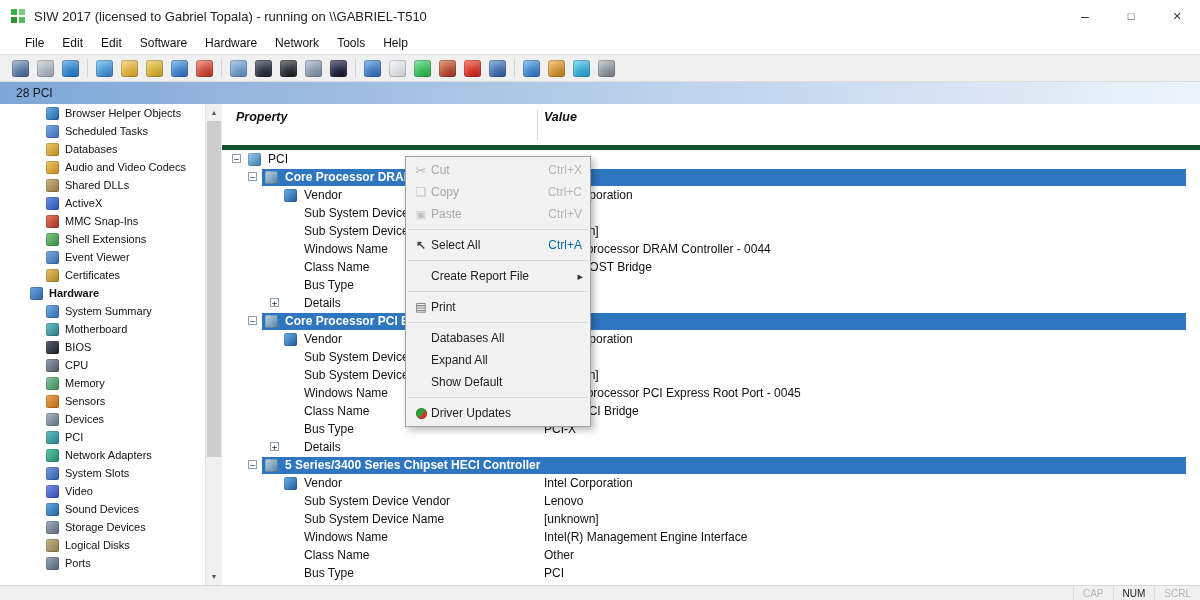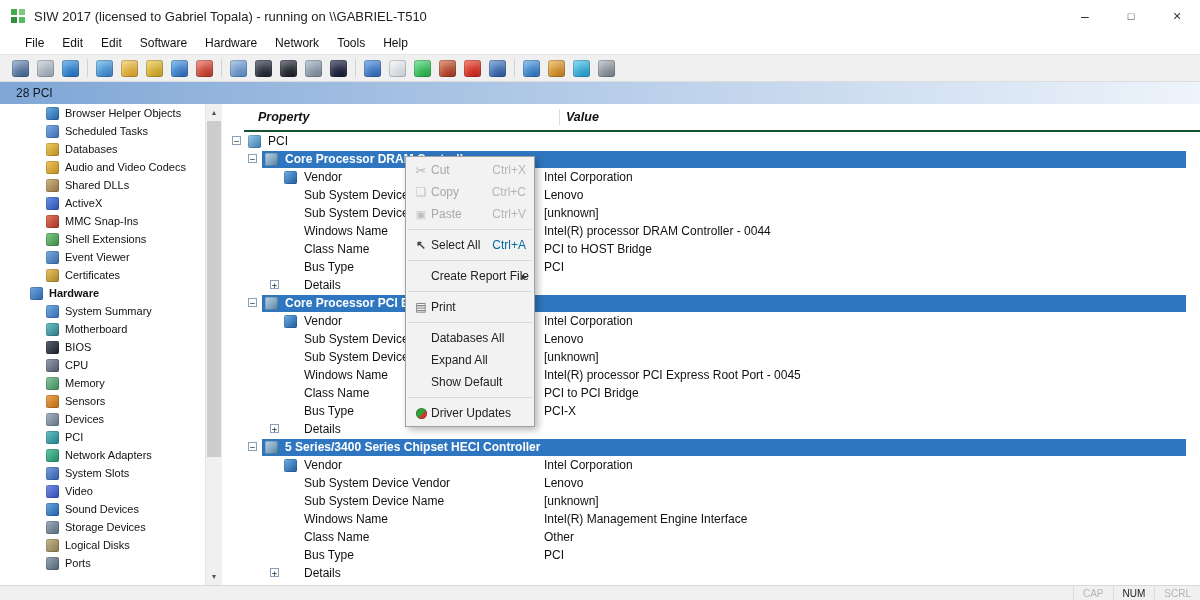--- a/index.html
+++ b/index.html
@@ -49,21 +49,21 @@
   .side-item { height:18px; display:flex; align-items:flex-start; padding-left:46px; font-size:11px; white-space:nowrap; }
   .side-item[data-type="section"] { padding-left:30px; font-weight:bold; }
   .side-icon { width:13px; height:13px; border-radius:2px; margin-right:6px; flex:none; box-shadow: inset 0 0 0 1px rgba(0,0,0,.15); }
   .vscroll { position:absolute; top:0; right:0; width:17px; height:100%; background:#f0f0f0; border-left:1px solid #e4e4e4; }
   .vs-btn { height:17px; display:flex; align-items:center; justify-content:center; font-size:7px; color:#555; }
   .vs-btn.down { position:absolute; bottom:0; left:0; right:0; }
   .vs-thumb { position:absolute; top:17px; left:1px; right:1px; height:336px; background:#cdcdcd; }
 
   
   .content { flex:1; position:relative; font-size:12px; background:#fff; overflow:hidden; }
-  .grid-header { height:28px; position:relative; border-bottom:2px solid #14532d;margin-left:22px; }
+  .grid-header { height:46px; position:relative; border-bottom:5px solid #14532d; }
   .grid-header .col { position:absolute; top:6px; font-weight:bold; font-style:italic; font-size:12.5px; color:#111; }
   .col-prop { left:14px; }
   .col-val { left:322px; }
   .grid-header::after { content:""; position:absolute; left:315px; top:5px; bottom:5px; width:1px; background:#dcdcdc; }
 
   .rows { position:relative; }
   .row { height:18px; position:relative; display:flex; align-items:center; }
   .expand-box { position:absolute; width:9px; height:9px; border:1px solid #89a0b4; background:#fff; display:none; align-items:center; justify-content:center; top:4px; }
   .expand-box[data-expand] { display:flex; }
   .expand-box i { font-style:normal; font-size:9px; line-height:8px; font-family:"DejaVu Sans Mono", monospace; color:#333; }
@@ -77,21 +77,21 @@
   .row[data-type="details"] .row-body { margin-left:62px; }
   .row[data-type="group"]   .row-body { margin-left:40px; flex:1; margin-right:14px; background:var(--accent_blue); color:#fff; padding-left:3px; }
   .row[data-type="group"]   .prop-label { font-weight:600; }
 
   .row-icon { width:13px; height:13px; border-radius:2px; margin-right:7px; flex:none; visibility:hidden; box-shadow: inset 0 0 0 1px rgba(0,0,0,.15); }
   .row-icon[data-filled] { visibility:visible; }
   .prop-label { white-space:nowrap; }
   .val-cell { position:absolute; left:322px; top:0; line-height:18px; white-space:nowrap; }
 
   
-  .context-menu { position:absolute; left:405px; top:156px; width:130px; background:var(--menu_bg); border:1px solid #a0a0a0; box-shadow:3px 3px 7px rgba(0,0,0,.28); padding:2px 0; z-index:20; }
+  .context-menu { position:absolute; left:405px; top:156px; width:186px; background:var(--menu_bg); border:1px solid #a0a0a0; box-shadow:3px 3px 7px rgba(0,0,0,.28); padding:2px 0; z-index:20; }
   .cm-item { height:22px; display:flex; align-items:center; padding:0 8px 0 5px; font-size:12px; color:#222; position:relative; }
   .cm-item[data-state="disabled"] { color:#a8a8a8; }
   .cm-item[data-type="sep"] { height:1px; background:#d9d9d9; margin:4px 2px; padding:0; }
   .cm-icon { width:20px; flex:none; display:flex; align-items:center; justify-content:center; }
   .cm-label { flex:1; white-space:nowrap; }
   .cm-shortcut { margin-left:10px; color:#0369a1; }
   .cm-item[data-state="disabled"] .cm-shortcut { color:#b6b6b6; }
   .cm-item[data-sub]::after { content:"\25B8"; position:absolute; right:7px; font-size:11px; color:#333; }
   .cm-icon[data-icon="cut-icon"]::before { content:"\2702"; color:#b8b8b8; font-size:13px; }
   .cm-icon[data-icon="copy-icon"]::before { content:"\274F"; color:#c0c0c0; font-size:12px; }

